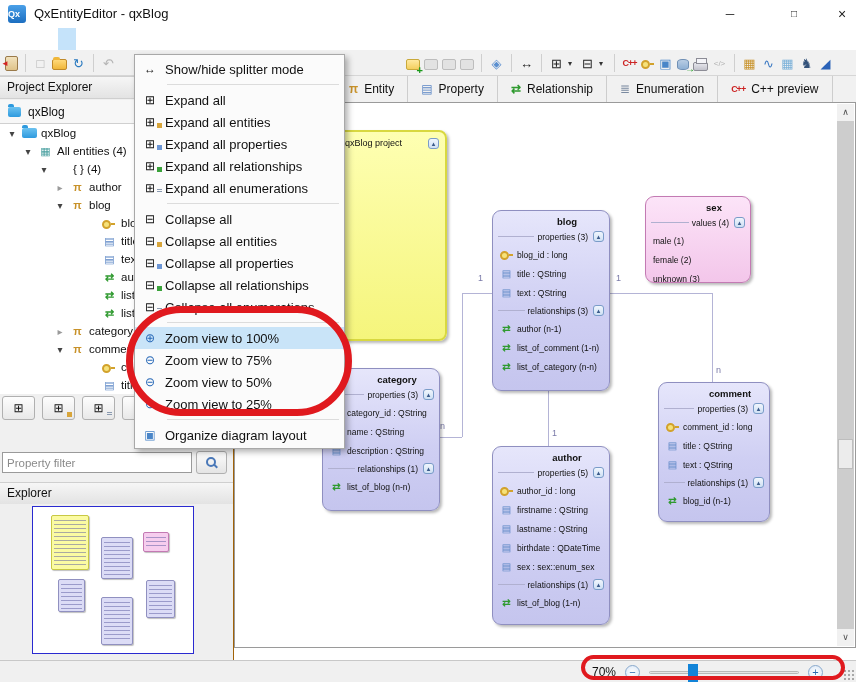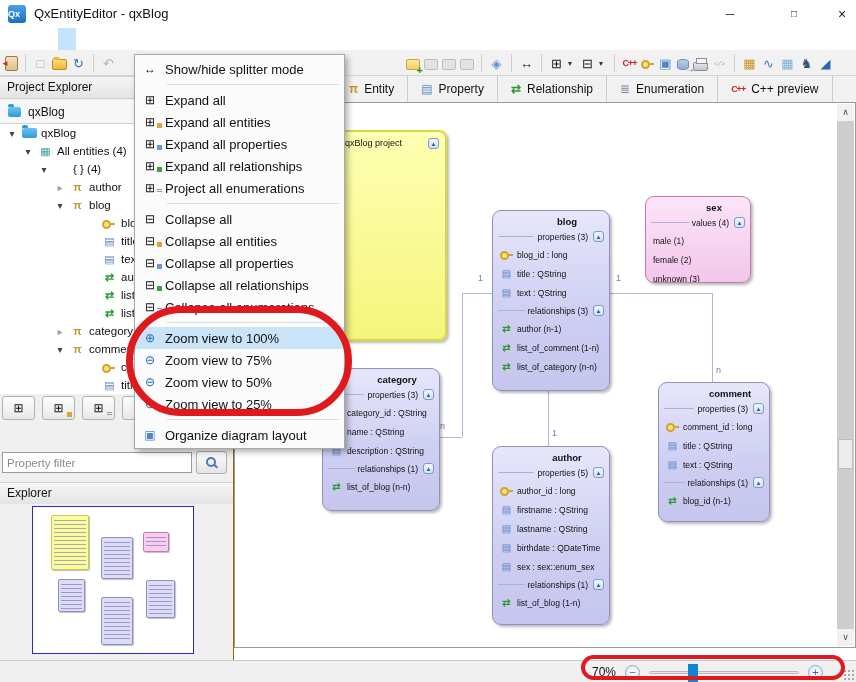--- a/index.html
+++ b/index.html
@@ -616,21 +616,21 @@
     <div class="vm-row v-prop">
       <span class="vm-icon i-expand-properties-icon">⊞</span>
       <span class="vm-label">Expand all properties</span>
     </div>
     <div class="vm-row v-rel">
       <span class="vm-icon i-expand-relationships-icon">⊞</span>
       <span class="vm-label">Expand all relationships</span>
     </div>
     <div class="vm-row v-enum">
       <span class="vm-icon i-expand-enumerations-icon">⊞</span>
-      <span class="vm-label">Project all enumerations</span>
+      <span class="vm-label">Expand all enumerations</span>
     </div>
     <div class="vm-row sep">
       
       
     </div>
     <div class="vm-row">
       <span class="vm-icon i-collapse-all-icon">⊟</span>
       <span class="vm-label">Collapse all</span>
     </div>
     <div class="vm-row v-ent">

